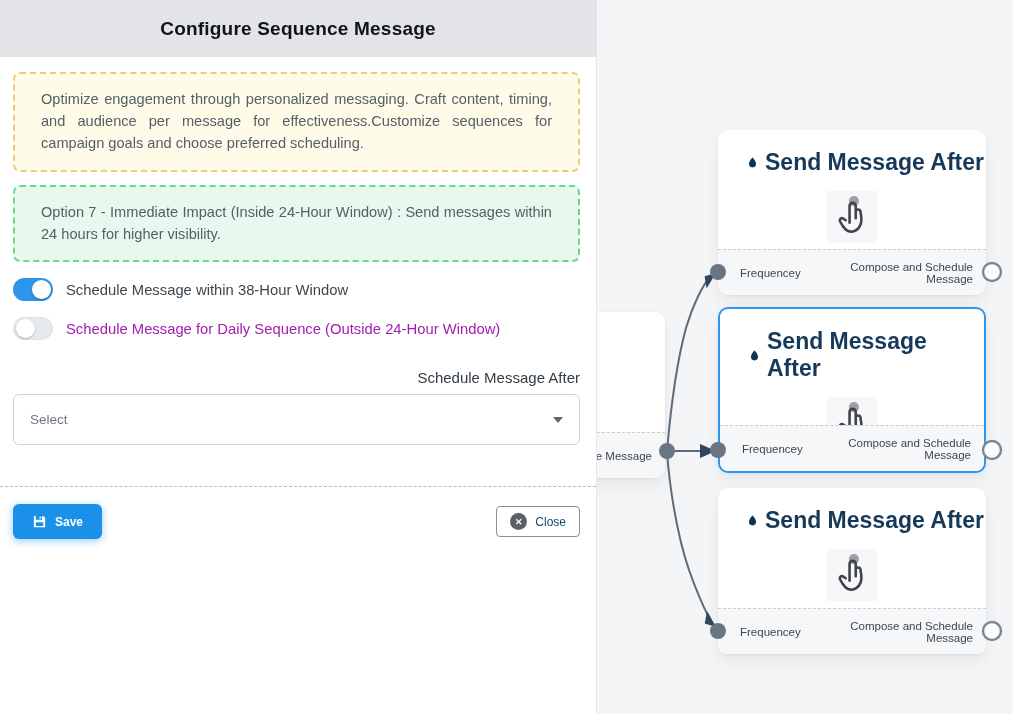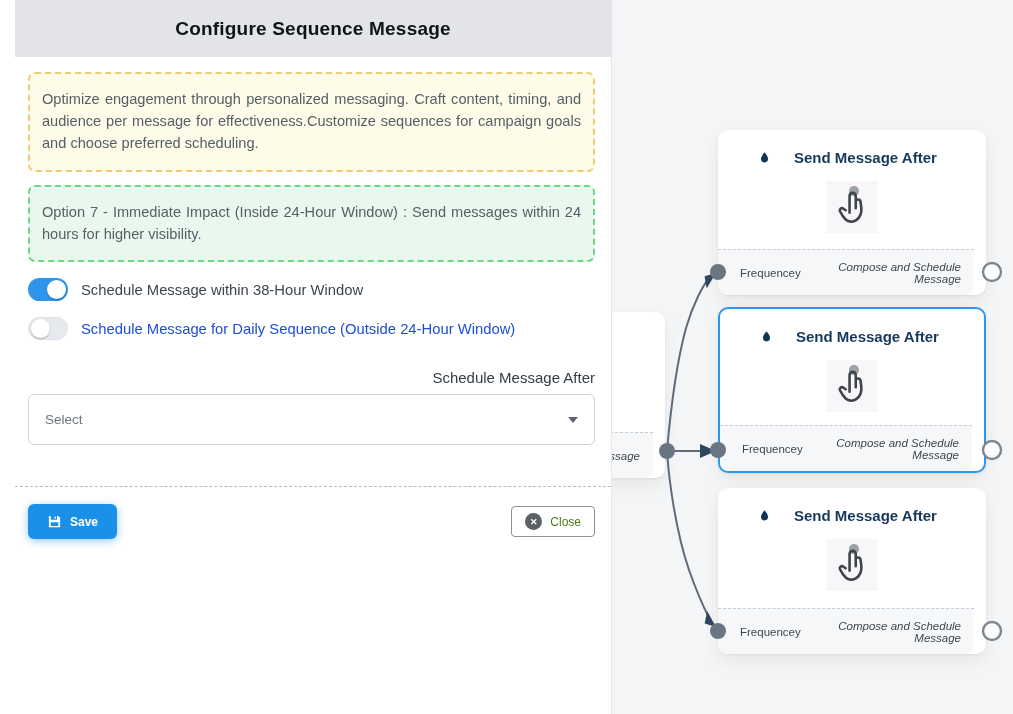--- a/index.html
+++ b/index.html
@@ -1,89 +1,89 @@
 <!DOCTYPE html>
 <html><head>
 <meta charset="utf-8">
 <style>
   * { margin:0; padding:0; box-sizing:border-box; }
   html,body { width:1013px; height:714px; overflow:hidden; background:#fff;
               font-family:"Liberation Sans","DejaVu Sans",sans-serif; }
   .stage { position:relative; width:1013px; height:714px; }
 
   
-  .panel { position:absolute; left:15px; top:0; width:597px; height:714px;
+  .panel { position:absolute; left:0; top:0; width:597px; height:714px;
            background:#fff; border-right:1px solid #e5e6e9; z-index:5; }
   .panel-header { height:57px; background:#e2e4e8; display:flex;
                   align-items:center; justify-content:center; }
   .panel-header h1 { font-size:19px; font-weight:bold; color:#101418; letter-spacing:.2px; }
   .panel-body { padding:15px 16px 0 13px; }
 
-  .note-box { border-radius:7px; padding:15px 12px; font-size:14.6px;
+  .note-box { border-radius:7px; padding:15px 26px; font-size:14.6px;
               line-height:1.5; color:#555f66; text-align:justify; margin-bottom:13px; }
   .note-yellow { background:#fefbe9; border:2px dashed #f0cb74; }
   .note-green  { background:#e9f8ef; border:2px dashed #69da81; }
 
   .toggle-row { display:flex; align-items:center; margin-top:16px; }
   .switch { width:40px; height:23px; border-radius:12px; position:relative;
             flex:0 0 auto; cursor:pointer; }
   .switch .knob { position:absolute; top:2px; width:19px; height:19px;
                   border-radius:50%; background:#fff;
                   box-shadow:0 1px 2px rgba(0,0,0,.25); }
   .switch.on  { background:#2d96ec; }
   .switch.on .knob { right:2px; }
   .switch.off { background:#e6e9ed; border:1px solid #dde0e4; }
   .switch.off .knob { left:2px; top:1px; }
   .toggle-label { margin-left:13px; font-size:14.8px; }
   .toggle-label.dark  { color:#3c4650; }
-  .toggle-label.muted { color:#1d4ed8; }
+  .toggle-label.muted { color:#a21caf; }
 
   .field-label { margin-top:29px; font-size:15px; color:#333d46;text-align:right; }
   .select-box { margin-top:8px; height:51px; border:1px solid #ced3d9;
                 border-radius:6px; background:#fff; display:flex;
                 align-items:center; padding:12px 16px; cursor:pointer; }
   .select-value { font-size:13.5px; color:#6b7683; flex:1; }
   .caret-down { width:0; height:0; border-left:5px solid transparent;
                 border-right:5px solid transparent; border-top:6px solid #5f666e; }
 
   .panel-divider { border:none; border-top:1px dashed #b7bbc0; margin:41px -16px 0 -13px; }
 
   .panel-footer { display:flex; align-items:center; justify-content:space-between;
                   margin-top:17px; }
   .btn { display:inline-flex; align-items:center; gap:8px; cursor:pointer;
          font-size:12px; border-radius:6px; }
   .btn-save { background:#1b90e8; color:#fff; font-weight:bold;
               padding:10px 19px; border:none;
               box-shadow:0 2px 8px rgba(27,144,232,.45); }
-  .btn-close { background:#fff; color:#4d7c0f; padding:6px 13px;
+  .btn-close { background:#fff; color:#0c4a6e; padding:6px 13px;
                border:1px solid #8d9096; border-radius:4px; }
   .close-glyph { width:17px; height:17px; border-radius:50%; background:#5a6268;
                  color:#fff; font-size:9px; display:inline-flex;
                  align-items:center; justify-content:center; }
   .close-glyph::before { content:"\2715"; font-weight:bold; }
 
   
   .canvas { position:absolute; left:597px; top:0; width:416px; height:714px;
             background:#f4f5f7; overflow:hidden; }
   .flow-card { position:absolute; width:268px; height:166px; background:#fff;
                border-radius:10px;
                box-shadow:0 1px 3px rgba(0,0,0,.06), 0 8px 18px rgba(0,0,0,.06);
                cursor:grab; }
   .flow-card.selected { border:2px solid #2c96f0; }
-  .card-title { display:flex; align-items:center; gap:23px; padding:19px 0 0 40px;
-                font-size:15px; font-weight:bold; color:#16395a; }
+  .card-title { display:flex; align-items:center; gap:6px; padding:19px 0 0 28px;
+                font-size:23px; font-weight:bold; color:#16395a; }
   .droplet { width:13px; height:17px; flex:0 0 auto; }
   .hand-box { width:52px; height:52px; background:#f8f6f9; margin:15px auto 0; }
   .hand-box svg { width:100%; height:100%; }
-  .card-footer { position:absolute; left:0; right:12px; bottom:0; height:46px;
+  .card-footer { position:absolute; left:0; right:0; bottom:0; height:46px;
                  background:#f6f7f8; border-top:1px dashed #c8cdd3;
                  border-radius:0 0 9px 9px; display:flex; align-items:center;
                  justify-content:space-between; padding:0 13px 0 22px;
                  font-size:11.5px; color:#3c4751; }
-  .card-footer .right { text-align:right;font-style:italic; }
+  .card-footer .right { text-align:right; }
   .partial-card { left:-201px; top:312px; width:269px; height:166px; }
   .partial-card .card-footer { justify-content:flex-end; }
   .edge-layer { position:absolute; left:0; top:0; width:416px; height:714px;
                 pointer-events:none; }
 </style>
 </head>
 <body>
 
 <div class="stage">
 

